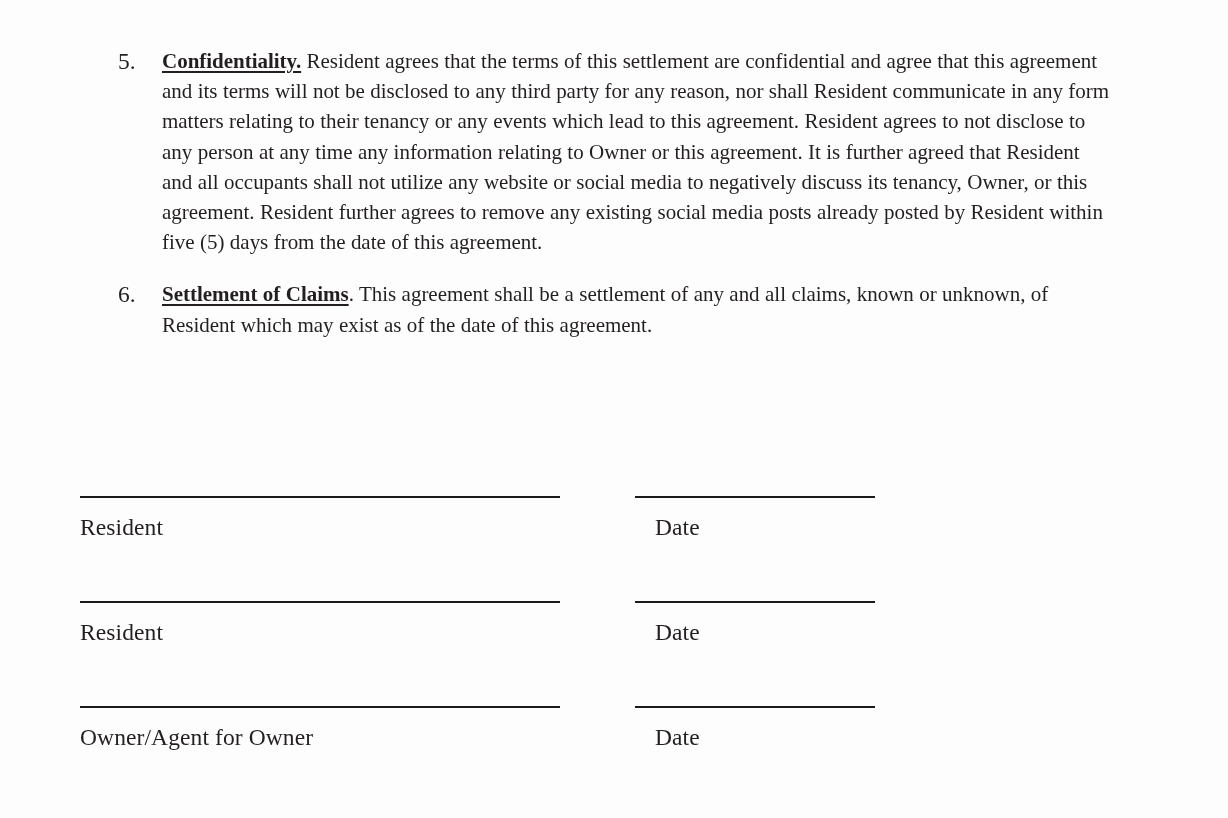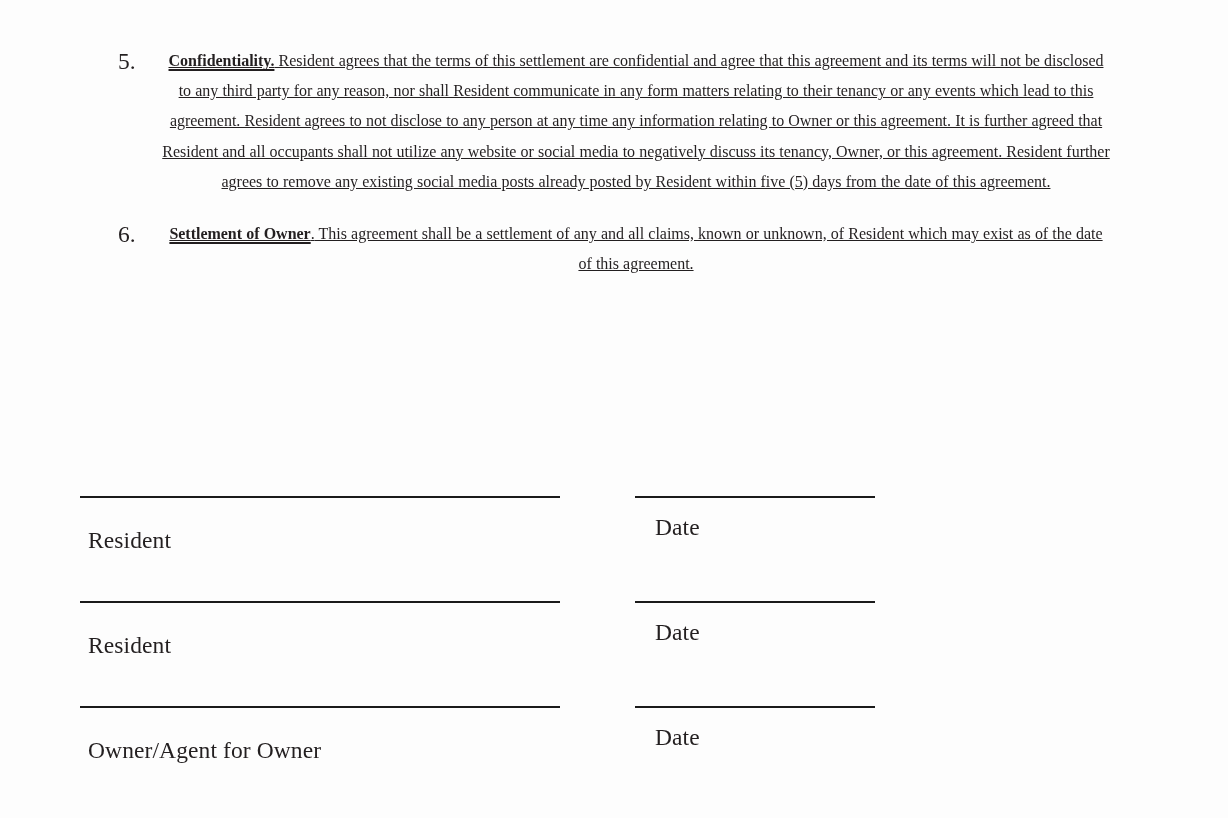--- a/index.html
+++ b/index.html
@@ -44,26 +44,25 @@
     left: 118px;
     top: 0;
     width: 30px;
     text-align: left;
     font-size: 23.5px;
     line-height: 30.2px;
     letter-spacing: 0.1px;
   }
 
   .clause-body {
-    font-size: 16px;
+    font-size: 21px;
     line-height: 30.2px;
-    text-align: center;
+    text-align: left;
     letter-spacing: -0.02px;
     word-spacing: 0.2px;
-    text-decoration: underline;
   }
 
   .clause-title {
     font-weight: bold;
     text-decoration: underline;
     text-decoration-thickness: 2px;
     text-underline-offset: 3px;
   }
   .clause-title-tail {
     font-weight: normal;
@@ -99,41 +98,41 @@
     top: 26px;
   }
 
   .sig-label {
     position: absolute;
     font-size: 23.5px;
     line-height: 30px;
     top: 42px;
     letter-spacing: 0.1px;
   }
-  .sig-label.name-label { left: 88px; margin-top: 13px; }
+  .sig-label.name-label { left: 80px; }
   .sig-label.date-label { left: 635px; margin-left: 20px; }
 </style>
 </head>
 <body>
 
 <div class="page">
 
   <div class="clauses">
 
     <div class="clause">
       <span class="clause-number">5.</span>
       <div class="clause-body">
         <span class="clause-title">Confidentiality.</span><span class="clause-title-tail"></span><span> Resident agrees that the terms of this settlement are confidential and agree that this agreement and its terms will not be disclosed to any third party for any reason, nor shall Resident communicate in any form matters relating to their tenancy or any events which lead to this agreement. Resident agrees to not disclose to any person at any time any information relating to Owner or this agreement. It is further agreed that Resident and all occupants shall not utilize any website or social media to negatively discuss its tenancy, Owner, or this agreement. Resident further agrees to remove any existing social media posts already posted by Resident within five (5) days from the date of this agreement.</span>
       </div>
     </div>
 
     <div class="clause">
       <span class="clause-number">6.</span>
       <div class="clause-body">
-        <span class="clause-title">Settlement of Owner</span><span class="clause-title-tail">.</span><span> This agreement shall be a settlement of any and all claims, known or unknown, of Resident which may exist as of the date of this agreement.</span>
+        <span class="clause-title">Settlement of Claims</span><span class="clause-title-tail">.</span><span> This agreement shall be a settlement of any and all claims, known or unknown, of Resident which may exist as of the date of this agreement.</span>
       </div>
     </div>
 
   </div>
 
   <div class="signatures">
 
     <div class="sig-row">
       <div class="sig-rule name-rule"></div>
       <div class="sig-rule date-rule"></div>

